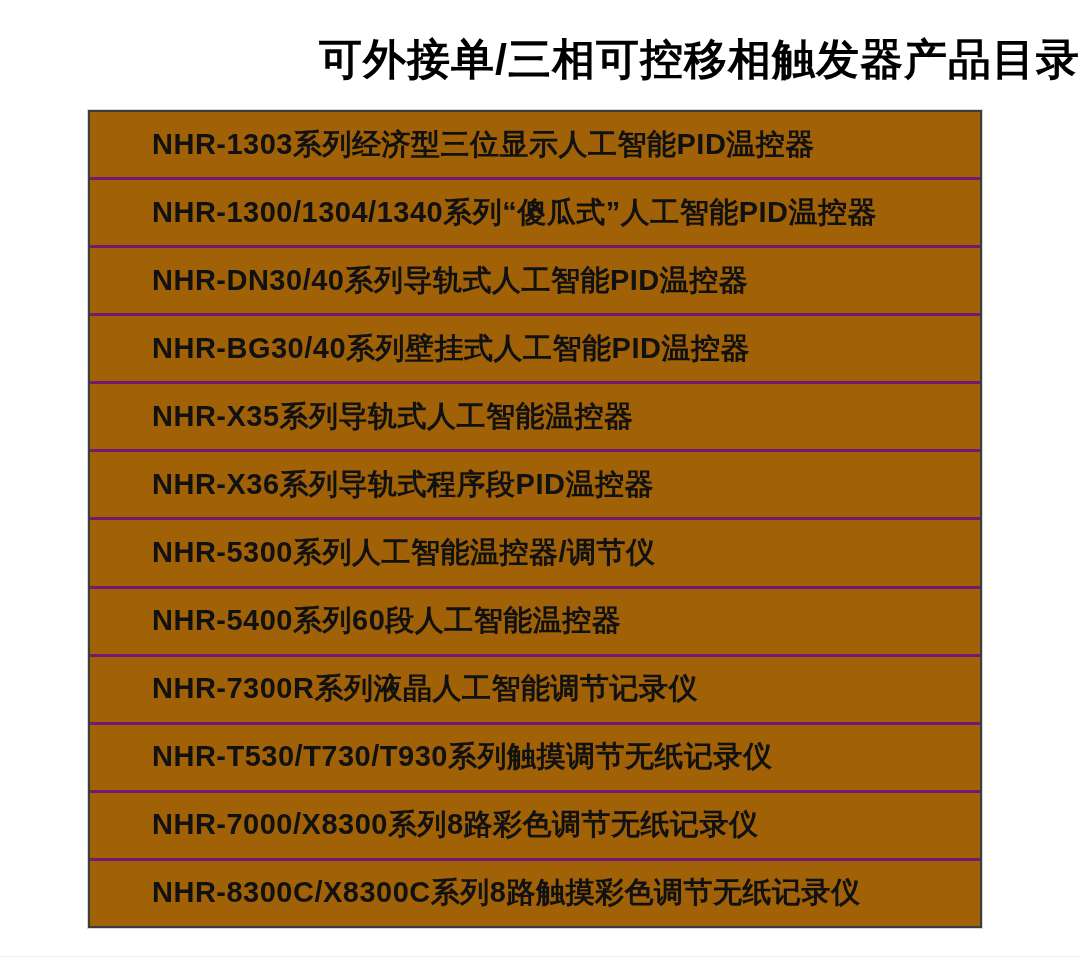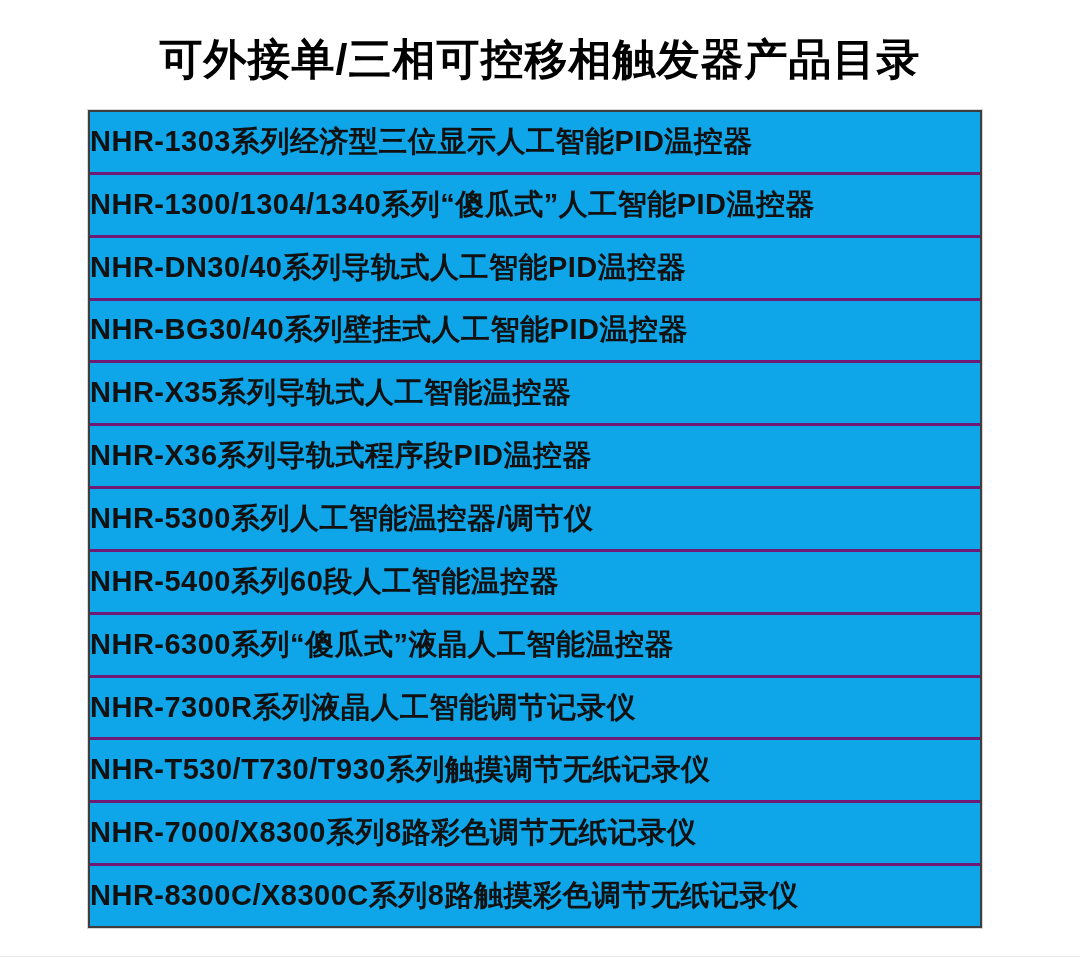--- a/index.html
+++ b/index.html
@@ -21,21 +21,21 @@
     bottom: 0;
     width: 100%;
     height: 1px;
     background: #ececec;
   }
   .page-title {
     position: absolute;
     top: 33px;
     left: 0;
     width: 100%;
-    text-align: center;
+    text-align: right;
     font-size: 43px;
     line-height: 52px;
     font-weight: bold;
     color: #000000;
     letter-spacing: 1px;
     white-space: nowrap;
   }
   .catalog-table {
     position: absolute;
     left: 88px;
@@ -46,22 +46,23 @@
     border: 2px solid #3d3d3d;
     outline: 1px solid #d6d6d6; 
     background: #ffffff;
     display: flex;
     flex-direction: column;
   }
   .catalog-row {
     flex: 1 1 0;
     display: flex;
     align-items: center;
+    padding-left: 62px;
     box-sizing: border-box;
-    background: #0ea5e9;
+    background: #a16207;
   }
   .catalog-row + .catalog-row {
     border-top: 3px solid #701a75;
   }
   .product-name {
     font-size: 29px;
     font-weight: 600;
     color: #111111;
     letter-spacing: 0.5px;
     white-space: nowrap;
@@ -91,23 +92,20 @@
   <div class="catalog-row">
     <span class="product-name">NHR-X36系列导轨式程序段PID温控器</span>
   </div>
   <div class="catalog-row">
     <span class="product-name">NHR-5300系列人工智能温控器/调节仪</span>
   </div>
   <div class="catalog-row">
     <span class="product-name">NHR-5400系列60段人工智能温控器</span>
   </div>
   <div class="catalog-row">
-    <span class="product-name">NHR-6300系列“傻瓜式”液晶人工智能温控器</span>
-  </div>
-  <div class="catalog-row">
     <span class="product-name">NHR-7300R系列液晶人工智能调节记录仪</span>
   </div>
   <div class="catalog-row">
     <span class="product-name">NHR-T530/T730/T930系列触摸调节无纸记录仪</span>
   </div>
   <div class="catalog-row">
     <span class="product-name">NHR-7000/X8300系列8路彩色调节无纸记录仪</span>
   </div>
   <div class="catalog-row">
     <span class="product-name">NHR-8300C/X8300C系列8路触摸彩色调节无纸记录仪</span>

